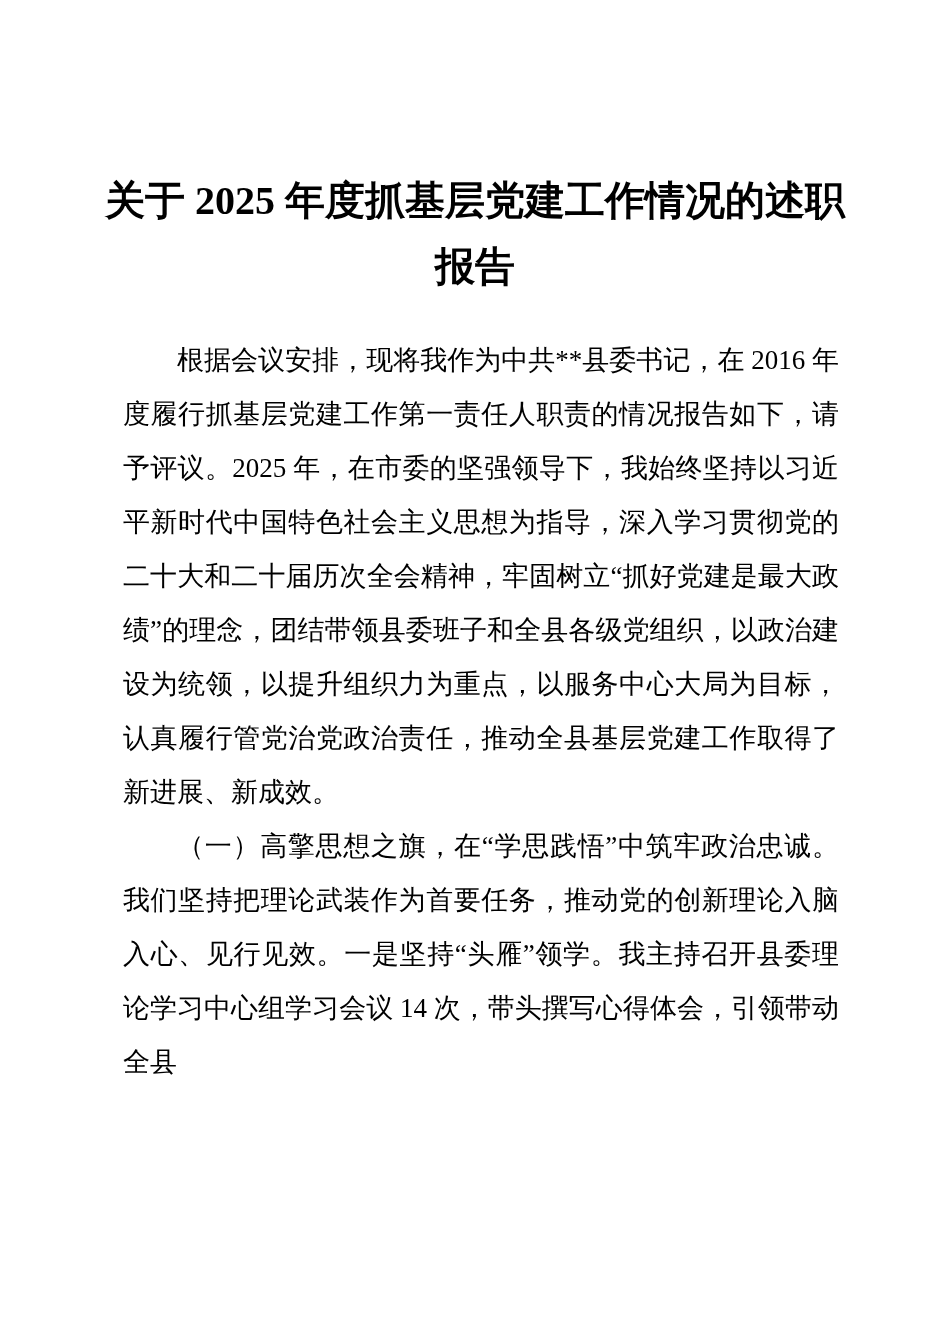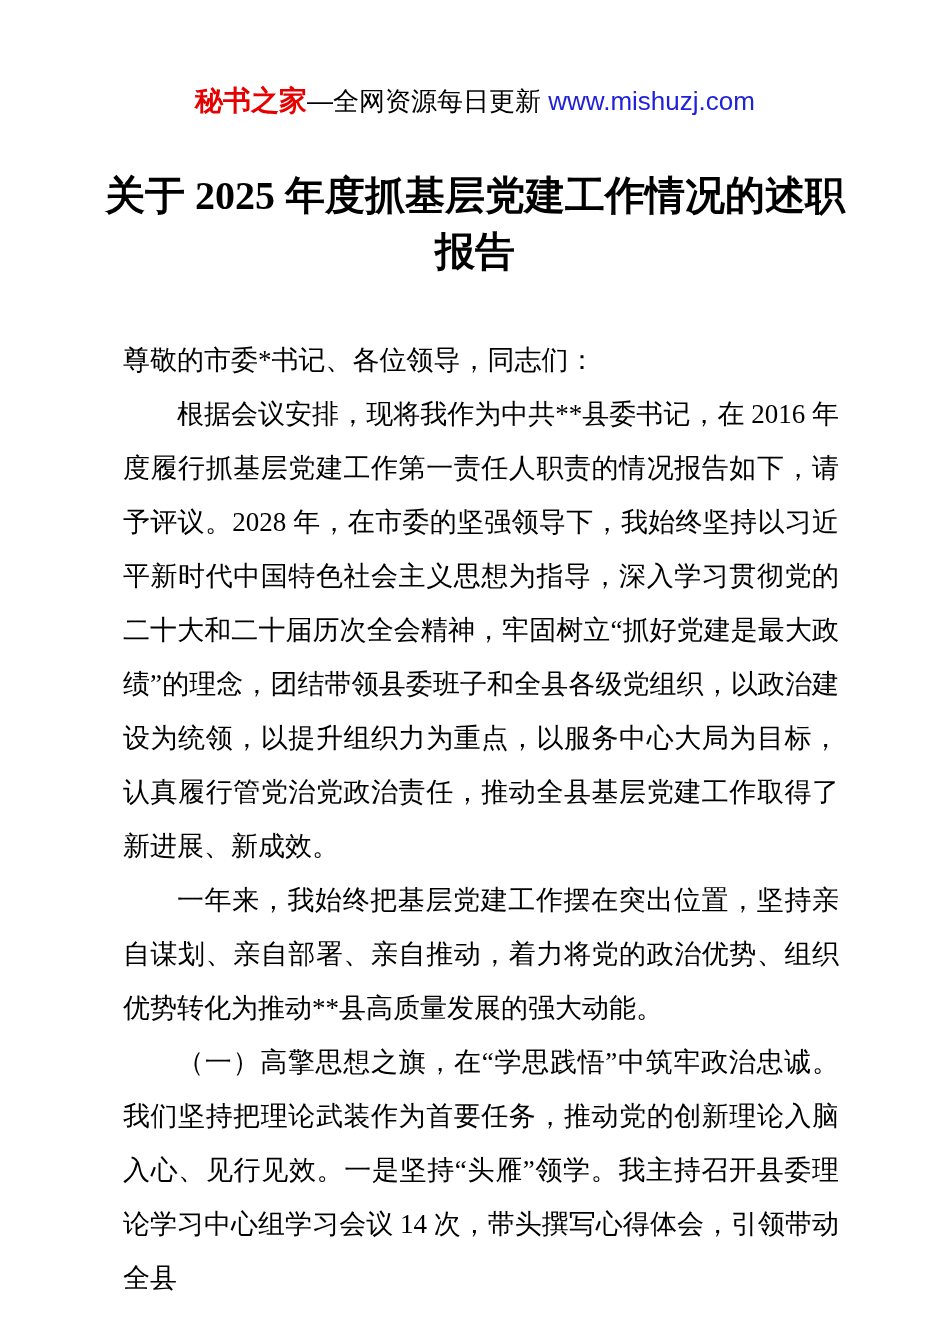--- a/index.html
+++ b/index.html
@@ -35,21 +35,21 @@
     cursor: pointer;
   }
   .doc-title {
     position: absolute;
     top: 168px;
     left: 95px;
     width: 760px;
     margin: 0;
     text-align: center;
     font-size: 40px;
-    line-height: 56px;
+    line-height: 66px;
     font-weight: 700;
     color: #000000;
   }
   .doc-body {
     position: absolute;
     top: 333px;
     left: 123px;
     width: 716px;
     font-size: 27px;
     line-height: 54px;
@@ -58,26 +58,21 @@
   }
   .para { margin: 0; padding: 0; }
   .para.indent { text-indent: 2em; }
   .bold { font-weight: 400; }
 </style>
 </head>
 <body>
 
 <div class="page">
 
-  <div class="doc-header">
-    <span class="brand" style="color: rgb(230, 0, 0);">秘书之家</span><span class="dash">—</span><span class="tagline">全网资源每日更新 </span><span class="url" style="color: rgb(33, 33, 216);">www.mishuzj.com</span>
-  </div>
 
   <h1 class="doc-title">关于 2025 年度抓基层党建工作情况的述职报告</h1>
 
   <div class="doc-body" id="doc-body">
-      <p class="para"><span>尊敬的市委*书记、各位领导，同志们：</span></p>
-      <p class="para indent"><span>根据会议安排，现将我作为中共**县委书记，在 2016 年度履行抓基层党建工作</span><span class="bold">第一</span><span>责任人职责的情况报告如下，请予评议。2028 年，在市委的坚强领导下，我始终坚持以习近平新时代中国特色社会主义思想为指导，深入学习贯彻党的二十大和二十届历次全会精神，牢固树立“抓好党建是最大政绩”的理念，团结带领县委班子和全县各级党组织，以政治建设为统领，以提升组织力为重点，以服务中心大局为目标，认真履行管党治党政治责任，推动全县基层党建工作取得了新进展、新成效。</span></p>
-      <p class="para indent"><span>一年来，我始终把基层党建工作摆在突出位置，坚持亲自谋划、亲自部署、亲自推动，着力将党的政治优势、组织优势转化为推动**县高质量发展的强大动能。</span></p>
+      <p class="para indent"><span>根据会议安排，现将我作为中共**县委书记，在 2016 年度履行抓基层党建工作</span><span class="bold">第一</span><span>责任人职责的情况报告如下，请予评议。2025 年，在市委的坚强领导下，我始终坚持以习近平新时代中国特色社会主义思想为指导，深入学习贯彻党的二十大和二十届历次全会精神，牢固树立“抓好党建是最大政绩”的理念，团结带领县委班子和全县各级党组织，以政治建设为统领，以提升组织力为重点，以服务中心大局为目标，认真履行管党治党政治责任，推动全县基层党建工作取得了新进展、新成效。</span></p>
       <p class="para indent"><span>（一）高擎思想之旗，在“学思践悟”中筑牢政治忠诚。我们坚持把理论武装作为首要任务，推动党的创新理论入脑入心、见行见效。</span><span class="bold">一是</span><span>坚持“头雁”领学。我主持召开县委理论学习中心组学习会议 14 次，带头撰写心得体会，引领带动全县</span></p>
     </div>
 
 </div>
 
 </body></html>

